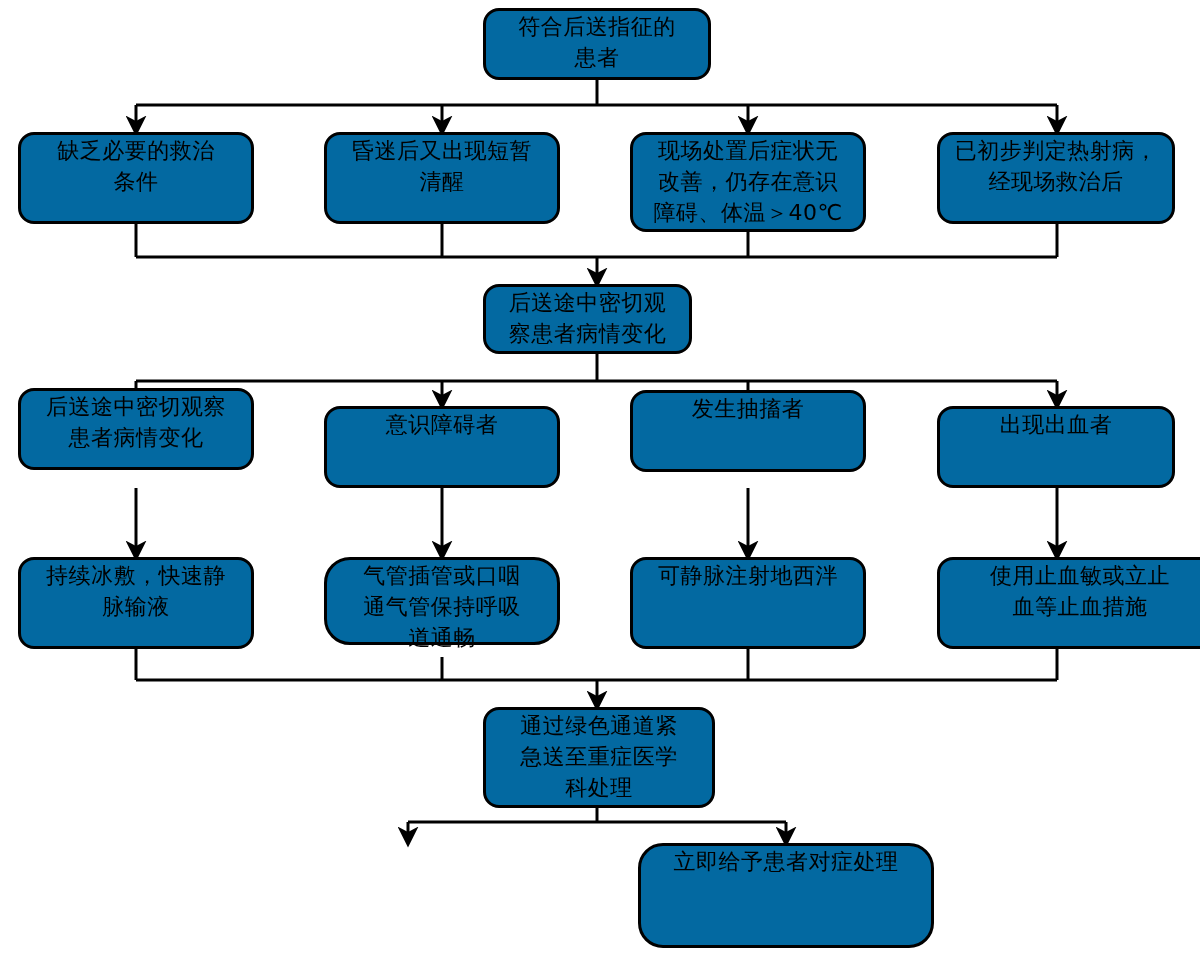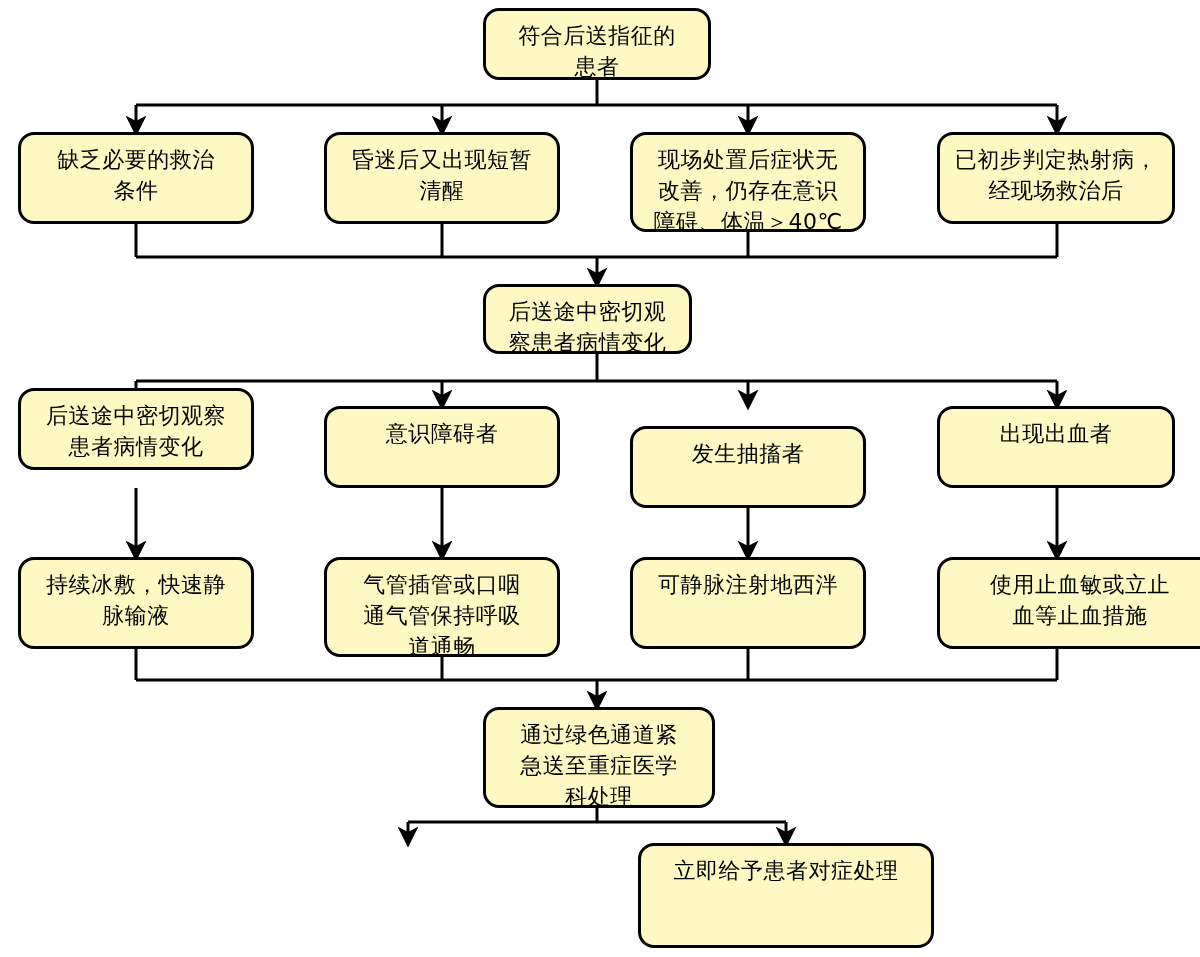--- a/index.html
+++ b/index.html
@@ -23,31 +23,31 @@
     top: 0;
     width: 1200px;
     height: 957px;
     pointer-events: none;
   }
   .node {
     position: absolute;
     box-sizing: border-box;
     border: 3px solid #000000;
     border-radius: 16px;
-    background: #fef9c3;
+    background: #0369a1;
     display: flex;
     align-items: flex-start;
     justify-content: center;
     text-align: center;
     color: #000000;
     font-size: 22px;
     line-height: 31px;
     letter-spacing: 0.5px;
     font-weight: 500;
-    padding: 9px 10px 6px 10px;
+    padding: 0 10px 6px 10px;
     z-index: 2;
   }
   .node .txt {
     width: 100%;
     white-space: pre-line;
   }
 </style>
 </head>
 <body>
 
@@ -148,34 +148,34 @@
 
   <div class="node" style="left:18px; top:388px; width:236px; height:82px;">
     <span class="txt">后送途中密切观察
 患者病情变化</span>
   </div>
 
   <div class="node" style="left:324px; top:406px; width:236px; height:82px;">
     <span class="txt">意识障碍者</span>
   </div>
 
-  <div class="node" style="left:630px; top:426px; width:236px; height:82px;">
+  <div class="node" style="left:630px; top:390px; width:236px; height:82px;">
     <span class="txt">发生抽搐者</span>
   </div>
 
   <div class="node" style="left:937px; top:406px; width:238px; height:82px;">
     <span class="txt">出现出血者</span>
   </div>
 
   <div class="node" style="left:18px; top:557px; width:236px; height:92px;">
     <span class="txt">持续冰敷，快速静
 脉输液</span>
   </div>
 
-  <div class="node" style="left:324px; top:557px; width:236px; height:100px;">
+  <div class="node" style="left:324px; top:557px; width:236px; height:88px;border-radius:26px;">
     <span class="txt">气管插管或口咽
 通气管保持呼吸
 道通畅</span>
   </div>
 
   <div class="node" style="left:630px; top:557px; width:236px; height:92px;">
     <span class="txt">可静脉注射地西泮</span>
   </div>
 
   <div class="node" style="left:937px; top:557px; width:286px; height:92px;">
@@ -183,17 +183,17 @@
 血等止血措施</span>
   </div>
 
   <div class="node" style="left:483px; top:707px; width:232px; height:101px;">
     <span class="txt">通过绿色通道紧
 急送至重症医学
 科处理</span>
   </div>
 
 
-  <div class="node" style="left:638px; top:843px; width:296px; height:105px;">
+  <div class="node" style="left:638px; top:843px; width:296px; height:105px;border-radius:25px;">
     <span class="txt">立即给予患者对症处理</span>
   </div>
 
 </div>
 
 </body></html>

